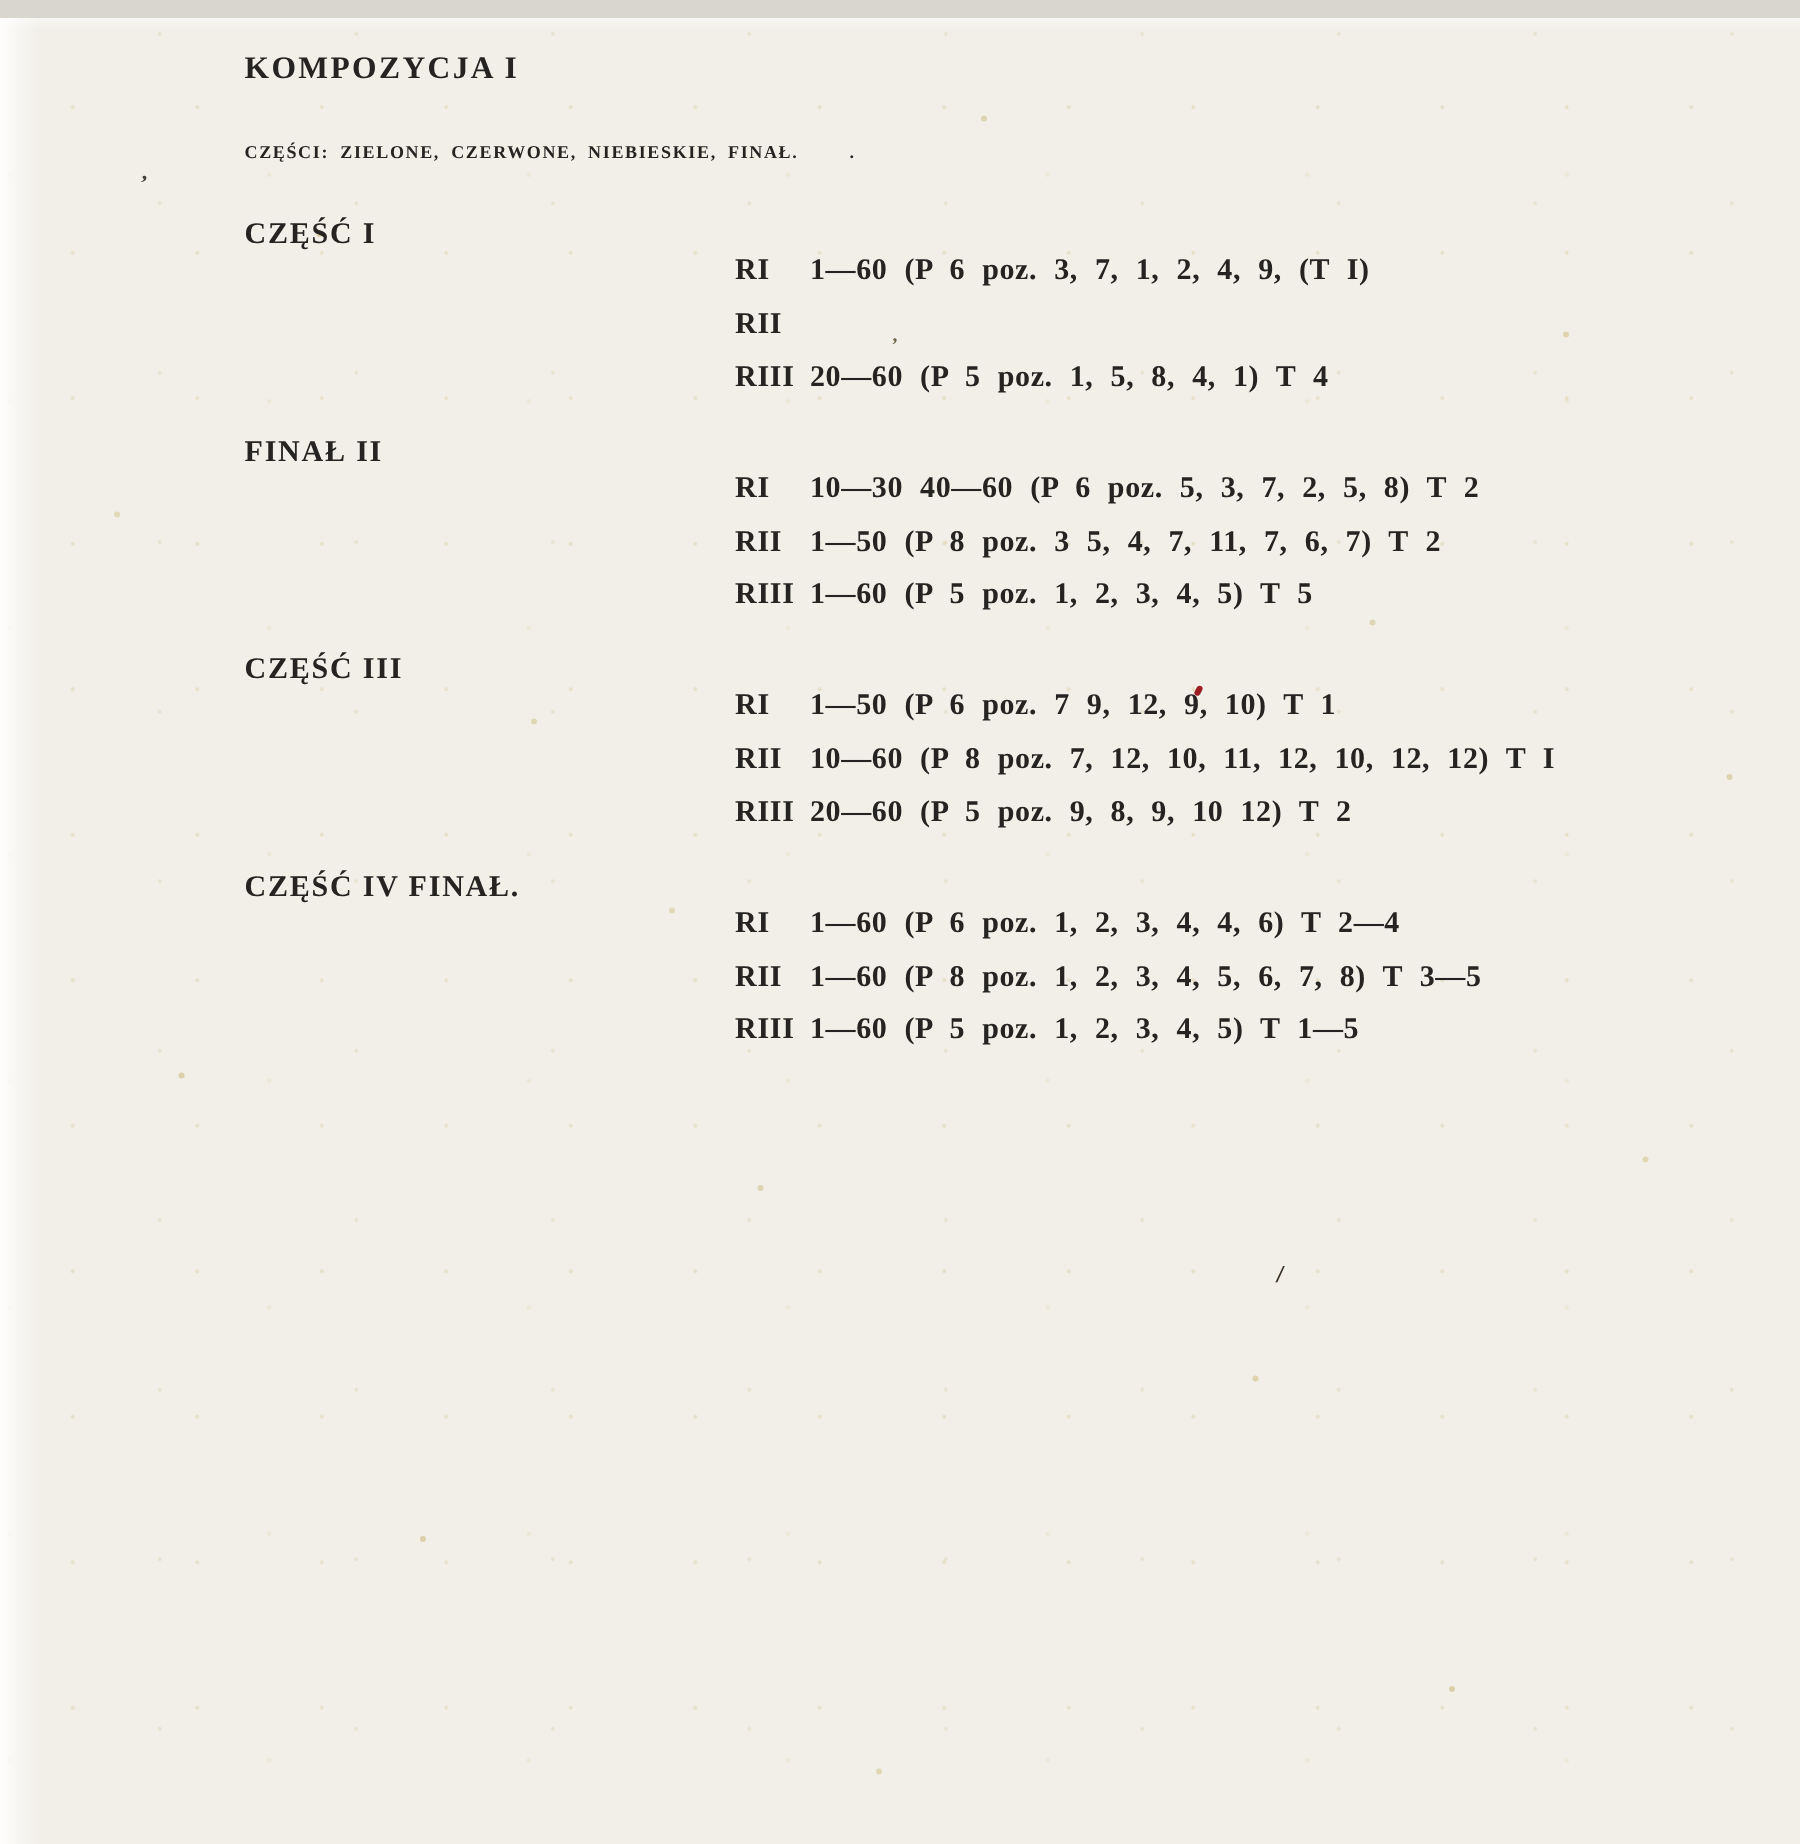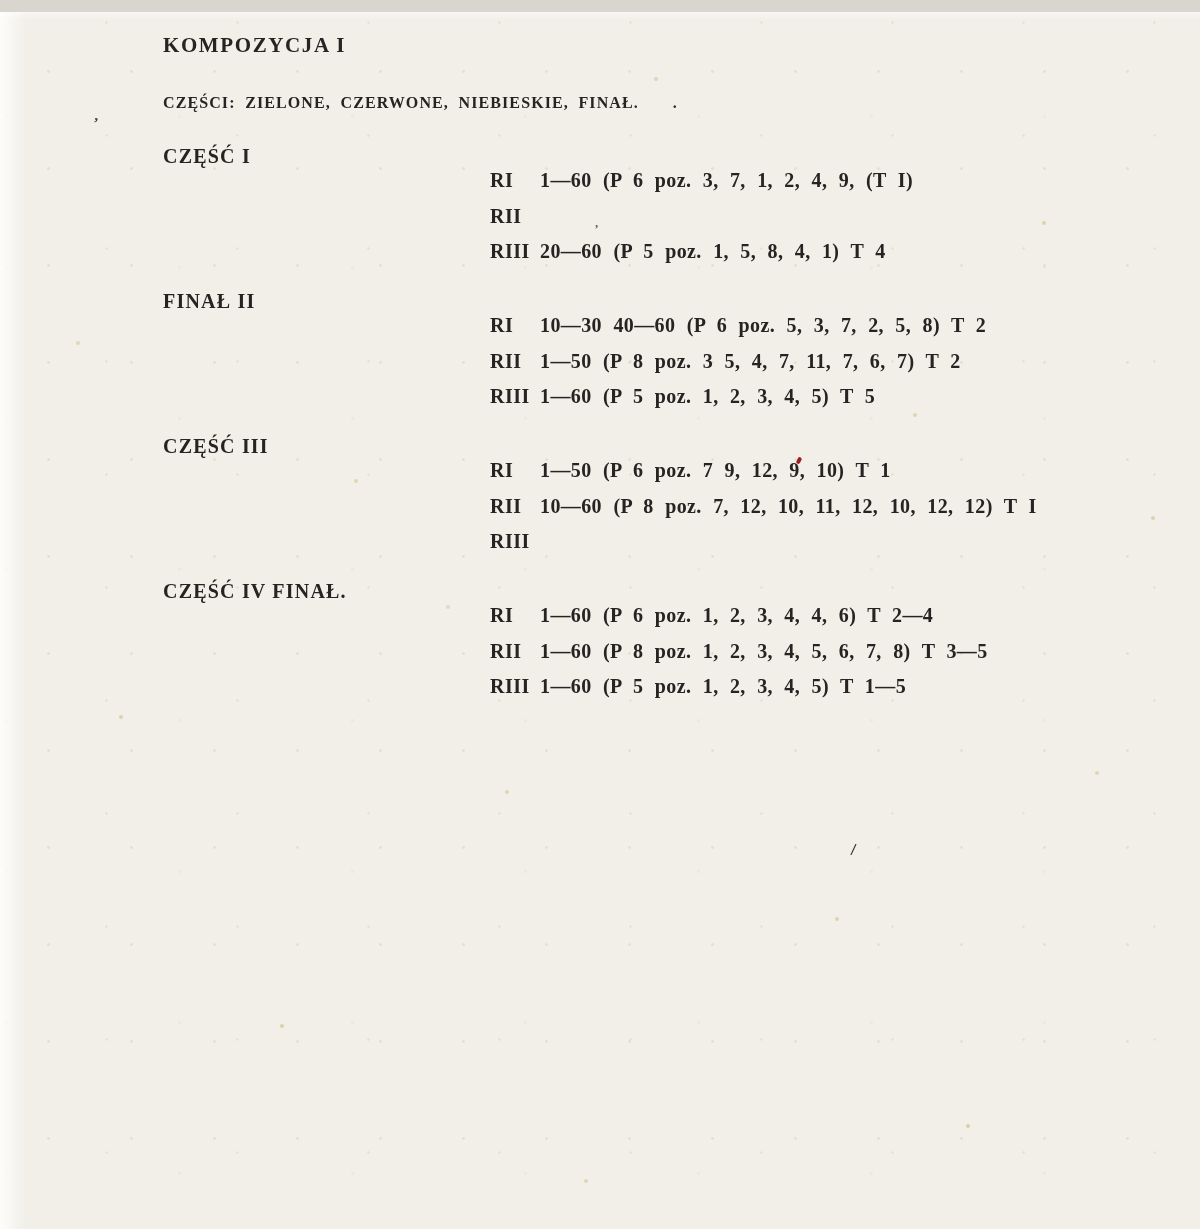--- a/index.html
+++ b/index.html
@@ -68,21 +68,21 @@
   .doc-title {
     position: absolute;
     left: 163px; top: 21px;
     font-size: 21px; font-weight: 700;
     letter-spacing: 1.6px;
     white-space: nowrap;
   }
   .doc-subtitle {
     position: absolute;
     left: 163px; top: 82px;
-    font-size: 16px; font-weight: 700;
+    font-size: 12px; font-weight: 700;
     letter-spacing: 1.1px;
     word-spacing: 0.28em;
     white-space: nowrap;
   }
   .stray-dot {
     margin-left: 34px;
     letter-spacing: 0;
   }
 
   .section {
@@ -198,20 +198,21 @@
     <div class="row row-0">
       <span class="row-label">RI</span>
       <span class="row-text">1—50 (P 6 poz. 7 9, 12, 9, 10) T 1</span>
     </div>
     <div class="row row-1">
       <span class="row-label">RII</span>
       <span class="row-text">10—60 (P 8 poz. 7, 12, 10, 11, 12, 10, 12, 12) T I</span>
     </div>
     <div class="row row-2">
       <span class="row-label">RIII</span>
+      <span class="row-text">20—60 (P 5 poz. 9, 8, 9, 10 12) T 2</span>
     </div>
   </div>
 
   <div class="section sec-3">
     <h2 class="section-heading">CZĘŚĆ IV FINAŁ.</h2>
     <div class="row row-0">
       <span class="row-label">RI</span>
       <span class="row-text">1—60 (P 6 poz. 1, 2, 3, 4, 4, 6) T 2—4</span>
     </div>
     <div class="row row-1">

